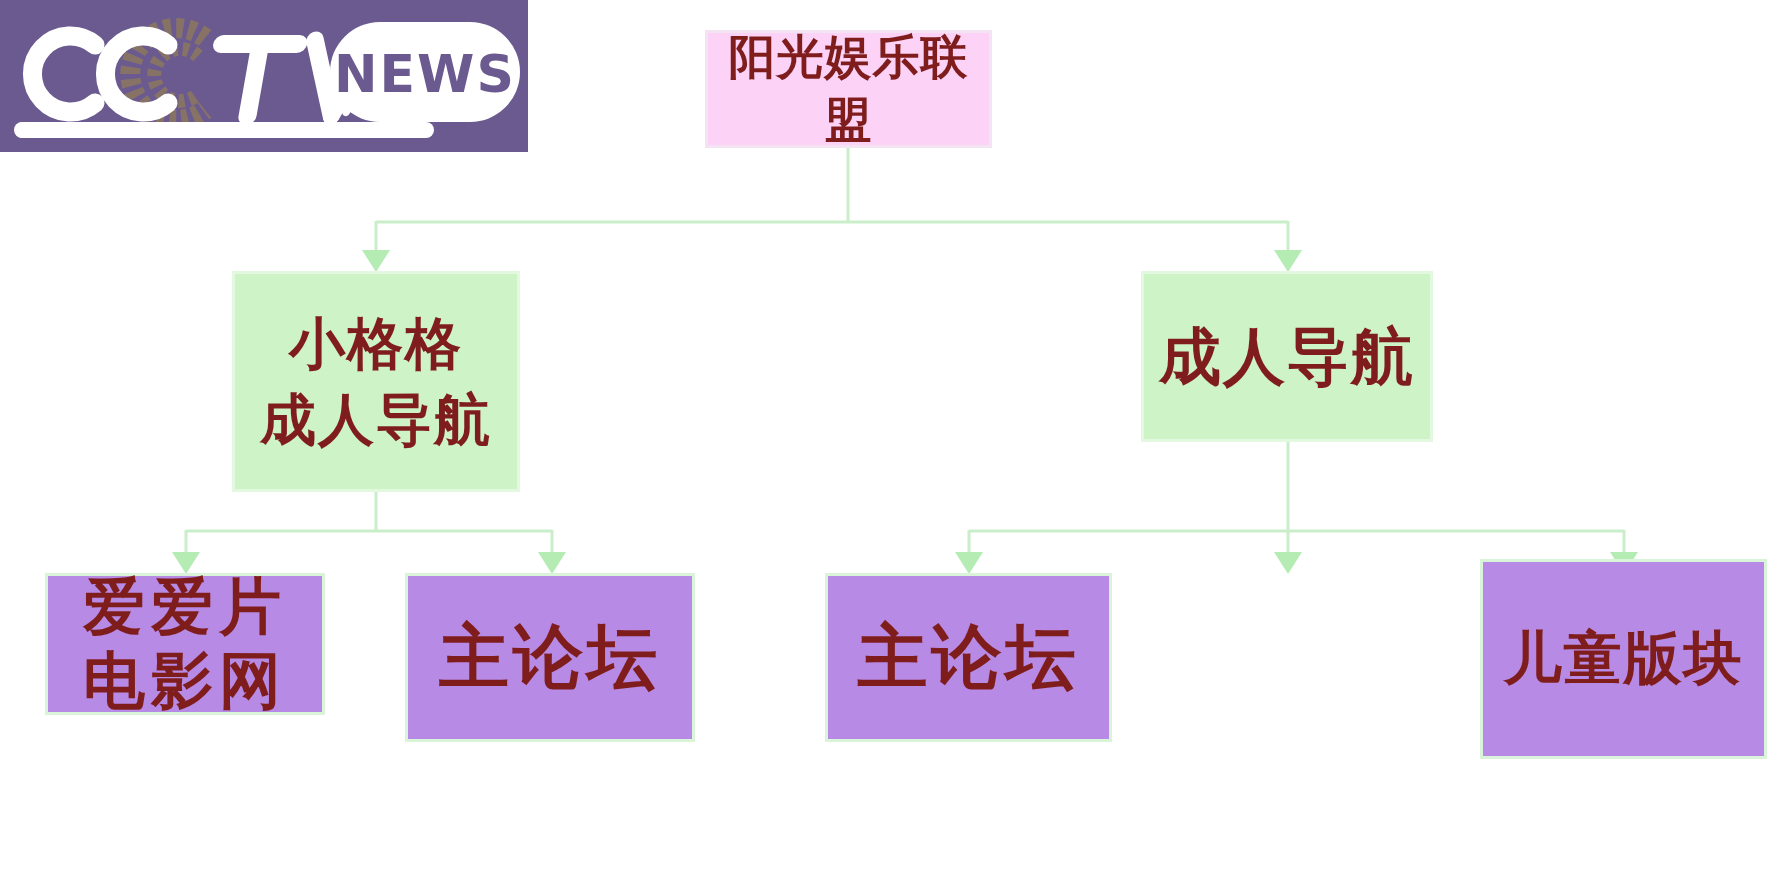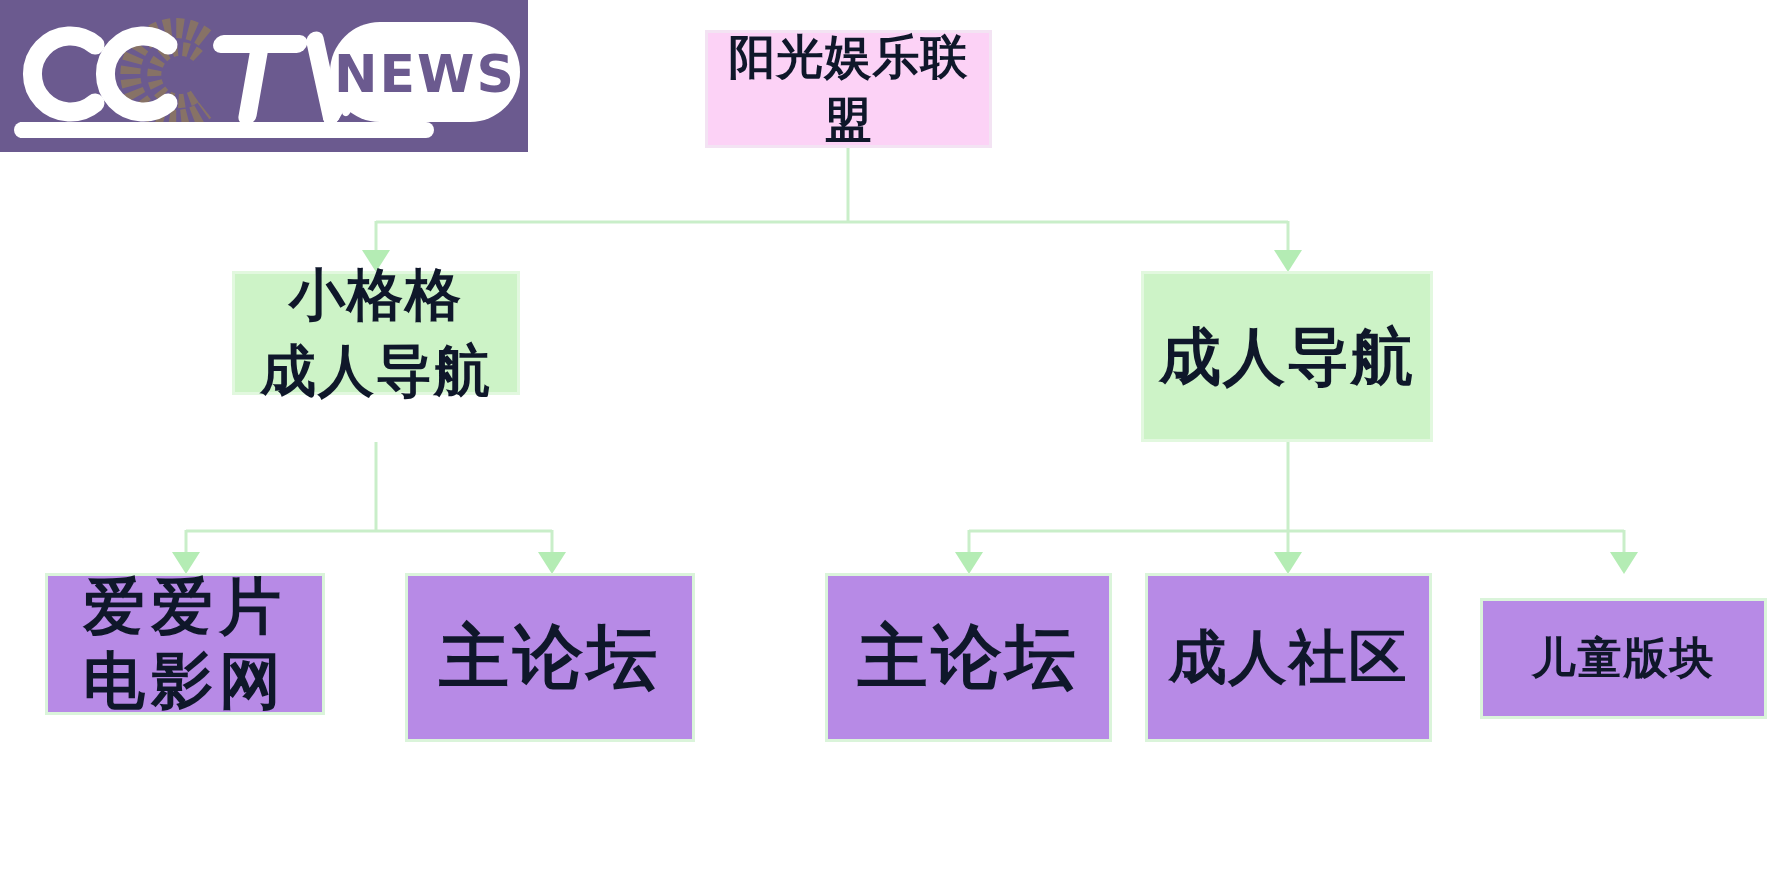--- a/index.html
+++ b/index.html
@@ -7,44 +7,44 @@
   #canvas{position:relative;width:1791px;height:891px;background:#ffffff;overflow:hidden;padding-left:44px;}
 
   
   #connectors{position:absolute;left:0;top:0;width:1791px;height:891px;pointer-events:none;}
 
   
   .node{
     position:absolute;
     display:flex;align-items:center;justify-content:center;
     text-align:center;
-    color:#0f172a;
+    color:#7f1d1d;
     font-weight:900;
     white-space:pre-line;
     box-sizing:border-box;
     letter-spacing:2px;
   }
   .node-root{
     left:705px;top:30px;width:287px;height:118px;
     background:#fcd2f6;border:3px solid #f3e3f3;
     font-size:47px;letter-spacing:1px;
   }
   .node-green{
     background:#cdf3c7;border:3px solid #e2f8df;
   }
-  .node-g1{left:232px;top:271px;width:288px;height:124px;font-size:56px;line-height:1.35;}
+  .node-g1{left:232px;top:271px;width:288px;height:221px;font-size:56px;line-height:1.35;}
   .node-g2{left:1141px;top:271px;width:292px;height:171px;font-size:62px;}
   .node-purple{
     background:#b78ae6;border:3px solid #daf4da;
   }
   .node-p1{left:45px;top:573px;width:280px;height:142px;font-size:62px;line-height:1.2;letter-spacing:6px;}
   .node-p2{left:405px;top:573px;width:290px;height:169px;font-size:70px;letter-spacing:4px;}
   .node-p3{left:825px;top:573px;width:287px;height:169px;font-size:70px;letter-spacing:4px;}
   .node-p4{left:1145px;top:573px;width:287px;height:169px;font-size:58px;letter-spacing:2px;}
-  .node-p5{left:1480px;top:598px;width:287px;height:121px;font-size:44px;letter-spacing:2px;}
+  .node-p5{left:1480px;top:559px;width:287px;height:200px;font-size:58px;letter-spacing:2px;}
 
   
   #logo{position:absolute;left:0;top:0;width:528px;height:152px;}
 </style>
 </head>
 <body>
 
 <div id="canvas">
 
   <svg id="logo" viewBox="0 0 528 152">
@@ -106,16 +106,15 @@
   <div class="node node-root">阳光娱乐联盟</div>
 
   <div class="node node-green node-g1">小格格
 成人导航</div>
   <div class="node node-green node-g2">成人导航</div>
 
   <div class="node node-purple node-p1">爱爱片
 电影网</div>
   <div class="node node-purple node-p2">主论坛</div>
   <div class="node node-purple node-p3">主论坛</div>
-  <div class="node node-purple node-p4">成人社区</div>
   <div class="node node-purple node-p5">儿童版块</div>
 
 </div>
 
 </body></html>

